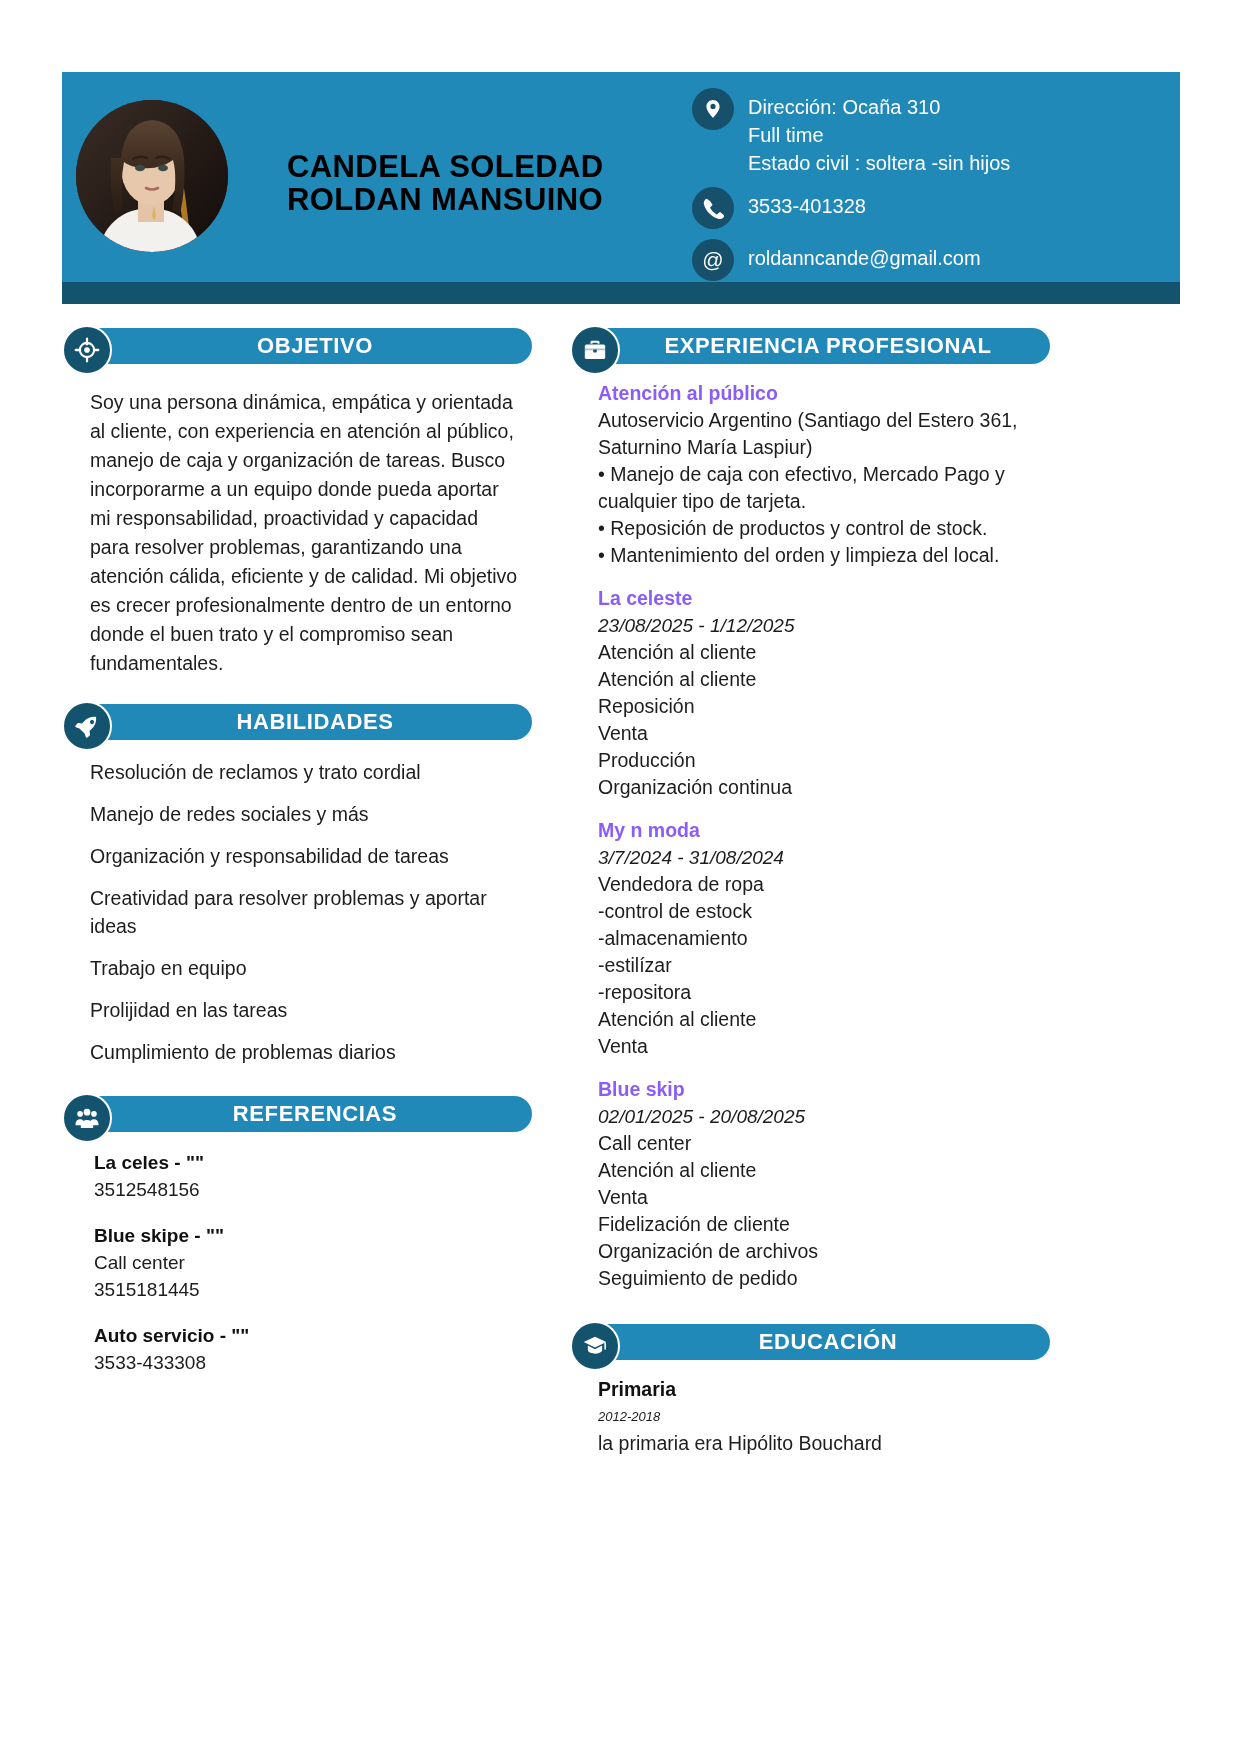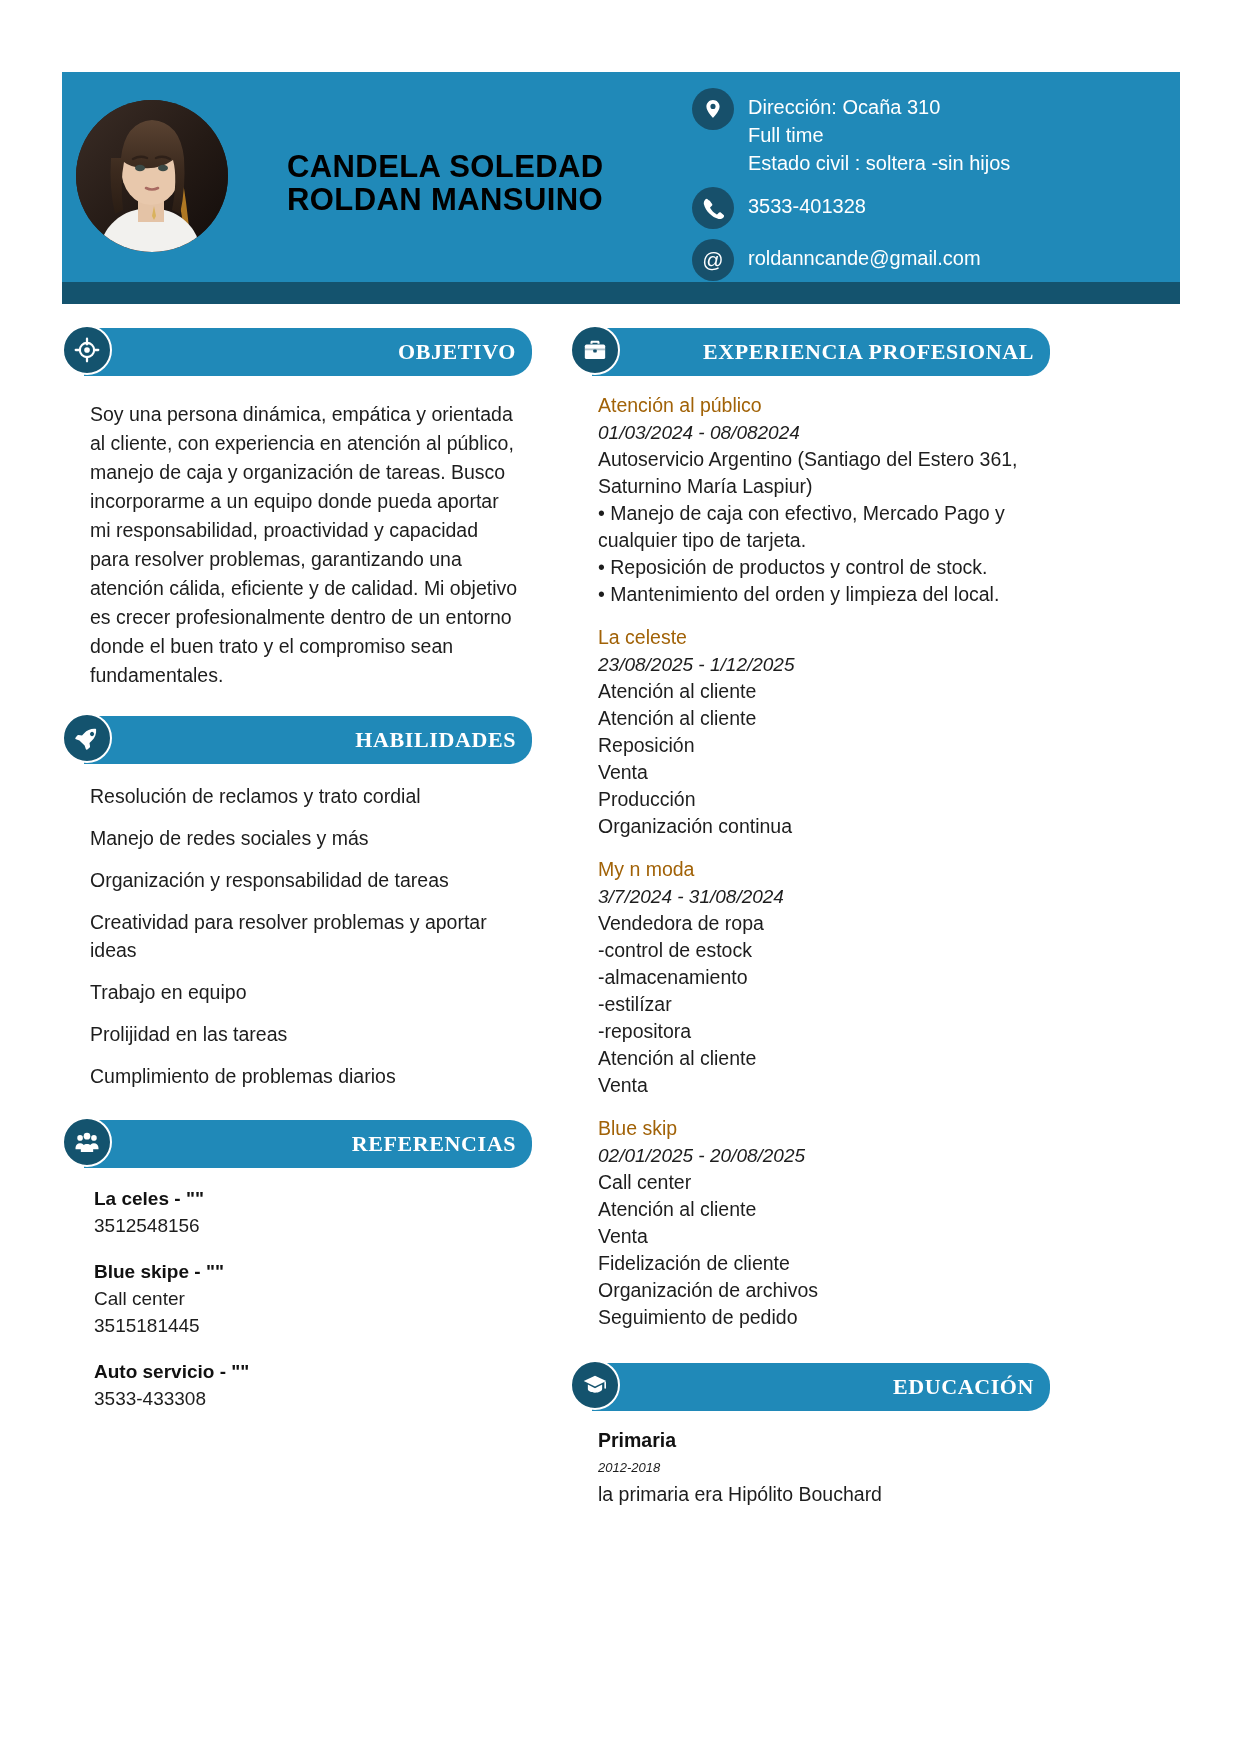--- a/index.html
+++ b/index.html
@@ -112,28 +112,27 @@
     position: absolute;
     left: 570px;
     top: 328px;
     width: 480px;
   }
 
   
   .section { margin-bottom: 4px; }
   .banner {
     position: relative;
-    height: 48px;
+    height: 36px;
     background: #2089b8;
     border-radius: 0 22px 22px 0;
     display: flex;
     align-items: center;
-    justify-content: flex-end;
+    justify-content: center;
     margin-left: 22px;
-    font-family: Liberation Serif, serif;
   }
   .banner-title {
     color: #ffffff;
     font-size: 22px;
     font-weight: bold;
     letter-spacing: 0.6px;
     padding-left: 30px;
     padding-right: 16px;
   }
   .banner-badge {
@@ -182,23 +181,23 @@
     font-size: 19px;
     line-height: 27px;
     color: #1d1d1d;
   }
 
   
   .exp-list { padding: 16px 6px 0 28px; }
   .exp-item { margin-bottom: 16px; }
   .exp-title {
     font-size: 19.5px;
-    font-weight: normal;
-    line-height: 27px;
-    color: #a16207;
+    font-weight: bold;
+    line-height: 27px;
+    color: #8b5cf6;
   }
   .exp-dates {
     font-size: 19px;
     font-style: italic;
     line-height: 27px;
     color: #1d1d1d;
   }
   .exp-line {
     font-size: 19.5px;
     line-height: 27px;
@@ -402,21 +401,20 @@
             <rect x="2.6" y="10.6" width="18.8" height="1.7" fill="#17506b" opacity="0.35"></rect>
           </svg>
         </span>
         <span class="banner-title">EXPERIENCIA PROFESIONAL</span>
       </div>
 
       <div class="exp-list">
 
         <div class="exp-item">
           <div class="exp-title">Atención al público</div>
-          <div class="exp-dates">01/03/2024 - 08/082024</div>
           <div class="exp-line">Autoservicio Argentino (Santiago del Estero 361, Saturnino María Laspiur)</div>
           <div class="exp-line">• Manejo de caja con efectivo, Mercado Pago y cualquier tipo de tarjeta.</div>
           <div class="exp-line"> • Reposición de productos y control de stock.</div>
           <div class="exp-line"> • Mantenimiento del orden y limpieza del local.</div>
         </div>
 
         <div class="exp-item">
           <div class="exp-title">La celeste</div>
           <div class="exp-dates">23/08/2025 - 1/12/2025</div>
           <div class="exp-line">Atención al cliente</div>

